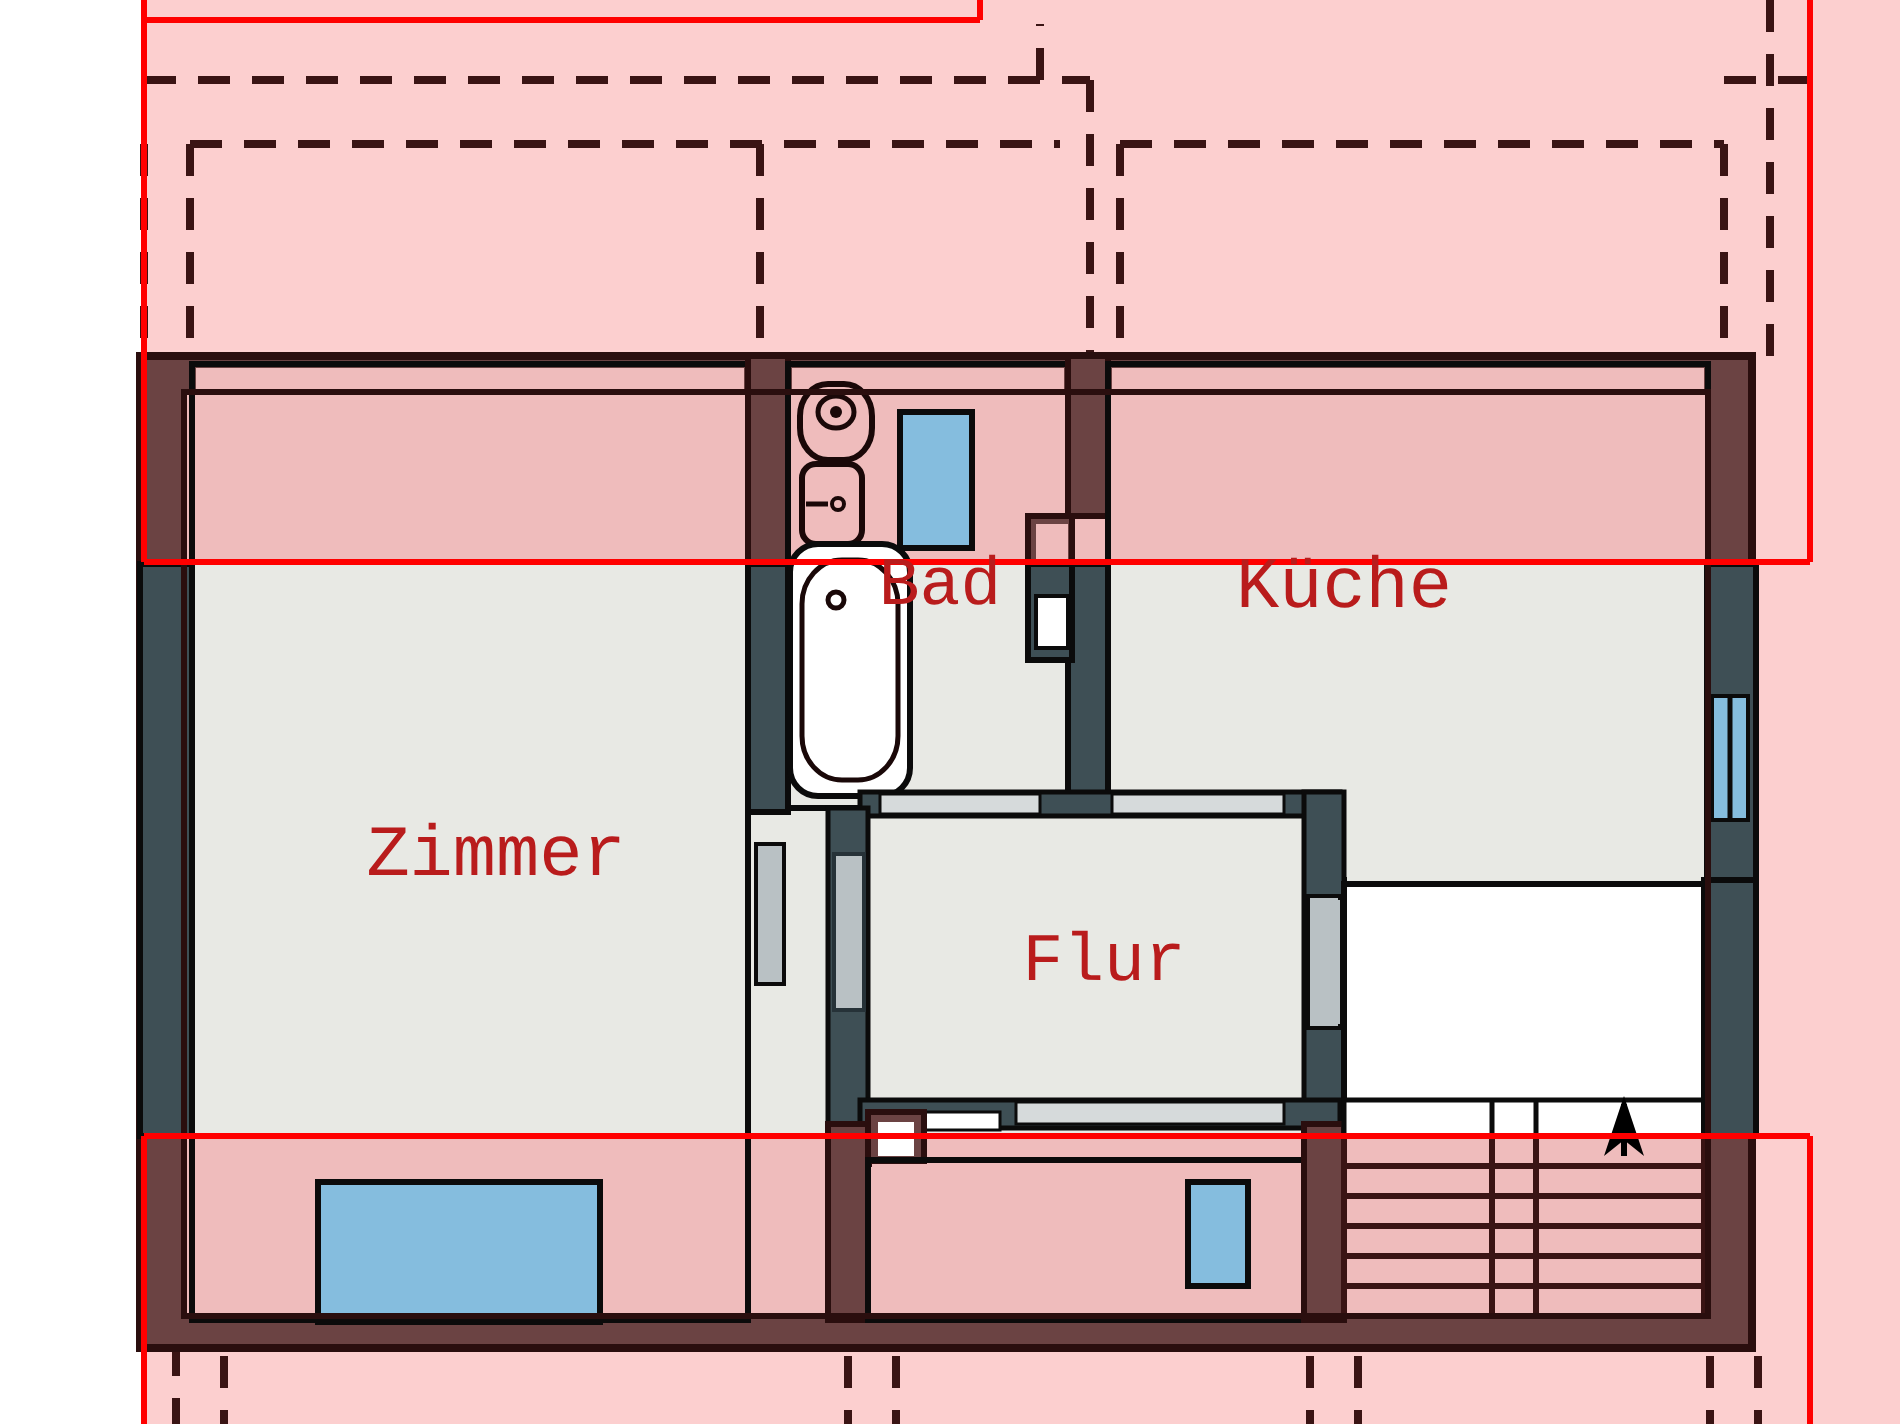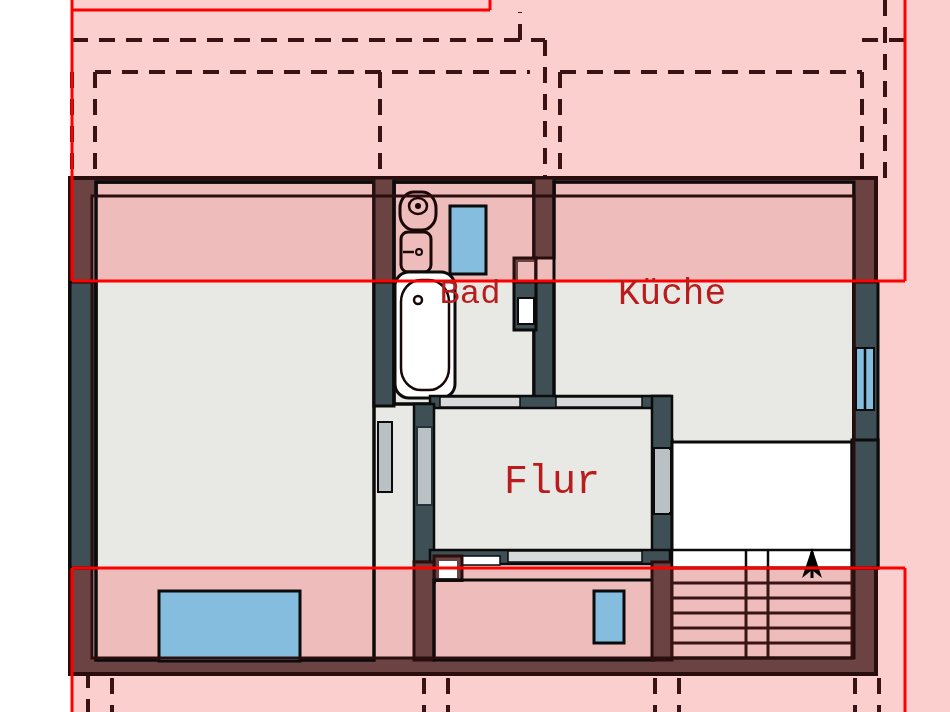--- a/index.html
+++ b/index.html
@@ -173,17 +173,18 @@
       <path d="M 72 0 L 72 281"></path>
       <path d="M 905 0 L 905 281"></path>
       <path d="M 905 568 L 905 712"></path>
       <path d="M 72 568 L 72 712"></path>
       <path d="M 72 10 L 490 10"></path>
       <path d="M 490 0 L 490 10"></path>
     </g>
 
   </svg>
 
+  <div class="roomlabel" style="left:248px;top:428px;font-size:36px;">Zimmer</div>
   <div class="roomlabel" style="left:470px;top:294px;font-size:34px;">Bad</div>
   <div class="roomlabel" style="left:672px;top:294px;font-size:36px;">Küche</div>
-  <div class="roomlabel" style="left:552px;top:482px;font-size:40px;text-align:center;">Flur</div>
+  <div class="roomlabel" style="left:552px;top:482px;font-size:34px;text-align:center;">Flur</div>
 
 </div>
 
 </body></html>

